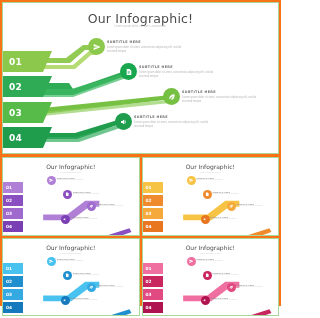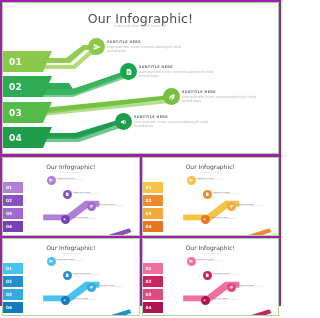--- a/index.html
+++ b/index.html
@@ -2,21 +2,21 @@
 <html><head>
 <meta charset="utf-8">
 <style>
   * { box-sizing: border-box; margin: 0; padding: 0; }
   html, body {
     width: 281px; height: 318px;
     background: #ffffff;
     font-family: "Liberation Sans", sans-serif;
     overflow: hidden;
   }
-  .page { position: relative; width: 281px; height: 306px; background:#a21caf; }
+  .page { position: relative; width: 281px; height: 306px; background:#f97316; }
 
   
   .hero {
     position: absolute; left: 2px; top: 2px;
     width: 277px; height: 152px;
     background: #ffffff;
     border: 1px solid #a9d79a;
     overflow: hidden;
   }
   .hero-title {

